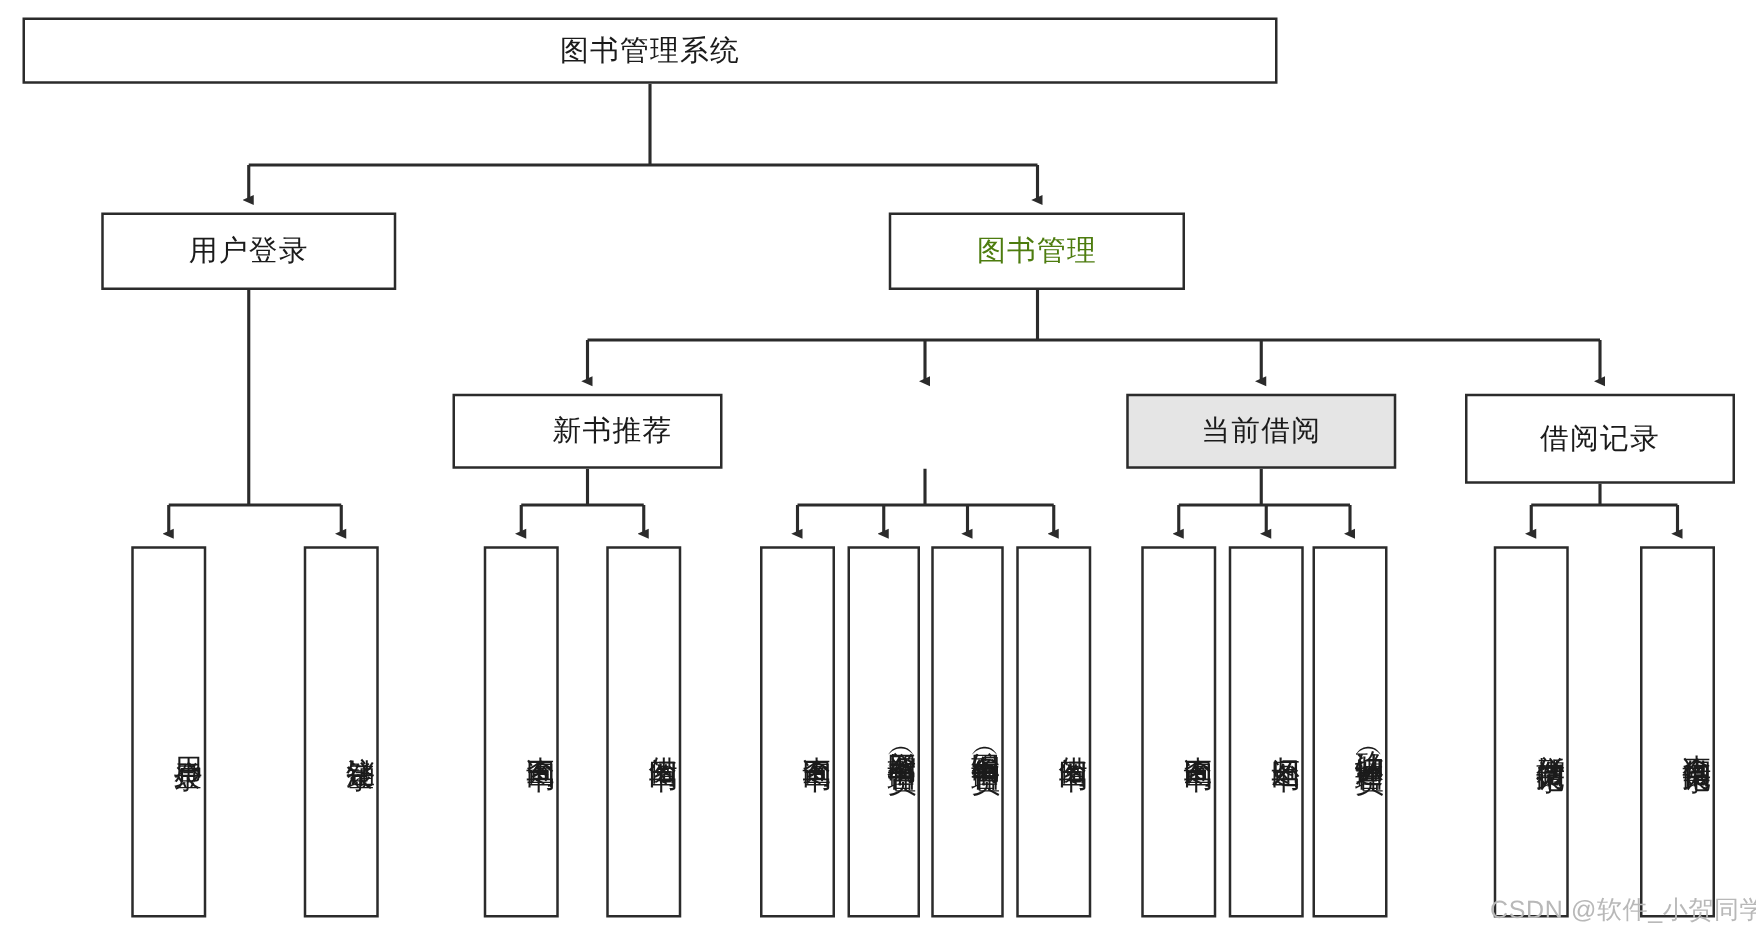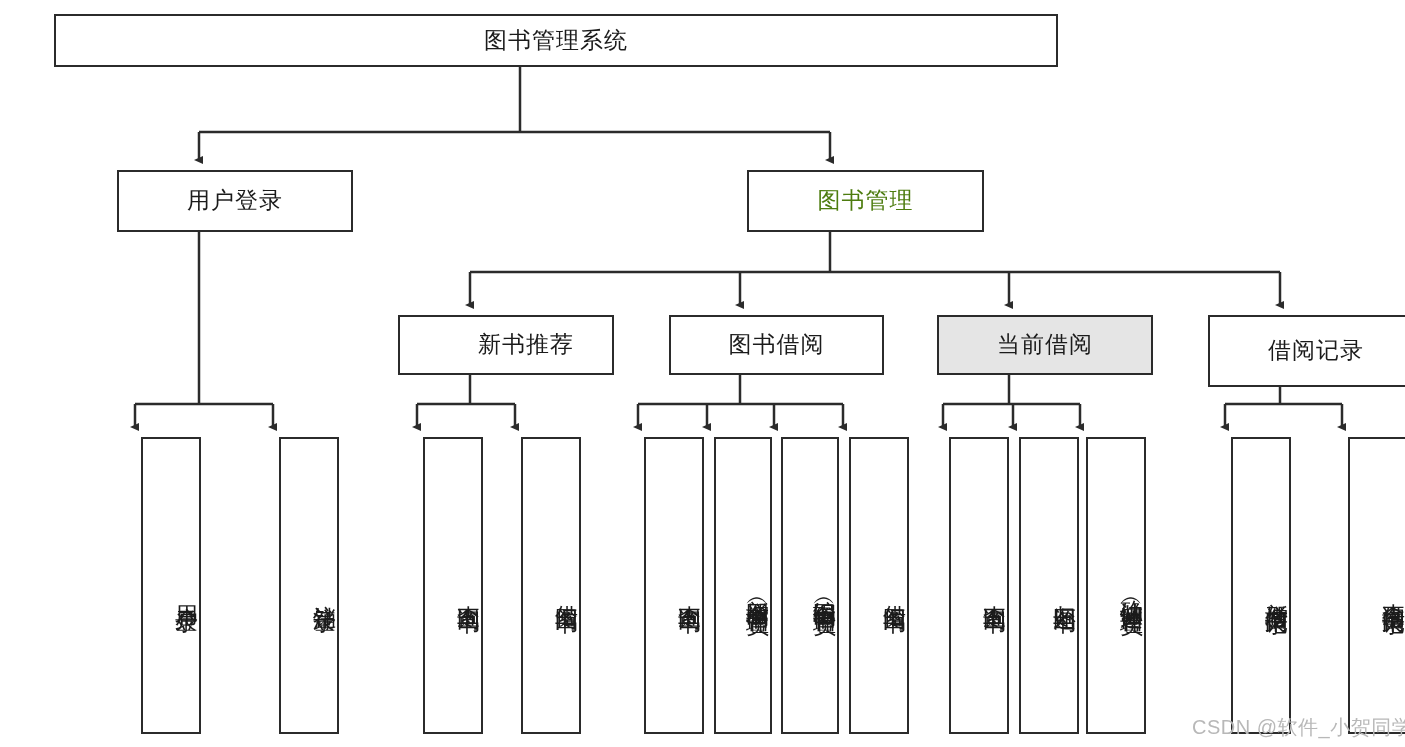--- a/index.html
+++ b/index.html
@@ -28,21 +28,20 @@
   .node {
     position: absolute;
     box-sizing: border-box;
     background: #ffffff;
     border: 2px solid #2b2b2b;
     display: flex;
     align-items: center;
     justify-content: center;
     color: #1b1b1b;
     text-align: center;
-    margin-left: 36px;
   }
   .node-h {
     font-size: 23px;
     letter-spacing: 1px;
     line-height: 1.2;
   }
   .node-v {
     font-size: 23px;
     letter-spacing: 2px;
     line-height: 1.05;
@@ -129,23 +128,20 @@
   <div class="node node-h" style="left: 81px; top: 170px; width: 236px; height: 62px; border-color: rgb(43, 43, 43); background: rgb(255, 255, 255); color: rgb(27, 27, 27);">
     <span>用户登录</span>
   </div>
   <div class="node node-h" style="left: 711px; top: 170px; width: 237px; height: 62px; border-color: rgb(43, 43, 43); background: rgb(255, 255, 255); color: #4d7c0f;">
     <span>图书管理</span>
   </div>
 
   <div class="node node-h" style="left: 362px; top: 315px; width: 216px; height: 60px; border-color: rgb(43, 43, 43); background: rgb(255, 255, 255); color: rgb(27, 27, 27); padding-left: 40px;">
     <span>新书推荐</span>
   </div>
-  <div class="node node-h" style="left: 633px; top: 315px; width: 215px; height: 60px; border-color: rgb(43, 43, 43); background: rgb(255, 255, 255); color: rgb(27, 27, 27);">
-    <span>图书借阅</span>
-  </div>
   <div class="node node-h" style="left: 901px; top: 315px; width: 216px; height: 60px; border-color: rgb(43, 43, 43); background: #e5e5e5; color: rgb(27, 27, 27);">
     <span>当前借阅</span>
   </div>
   <div class="node node-h" style="left: 1172px; top: 315px; width: 216px; height: 72px; border-color: rgb(43, 43, 43); background: rgb(255, 255, 255); color: rgb(27, 27, 27);">
     <span>借阅记录</span>
   </div>
 
   <div class="node node-v" style="left: 105px; top: 437px; width: 60px; height: 297px; border-color: rgb(43, 43, 43); background: rgb(255, 255, 255); color: rgb(27, 27, 27);">
     <span>用户登录</span>
   </div>

